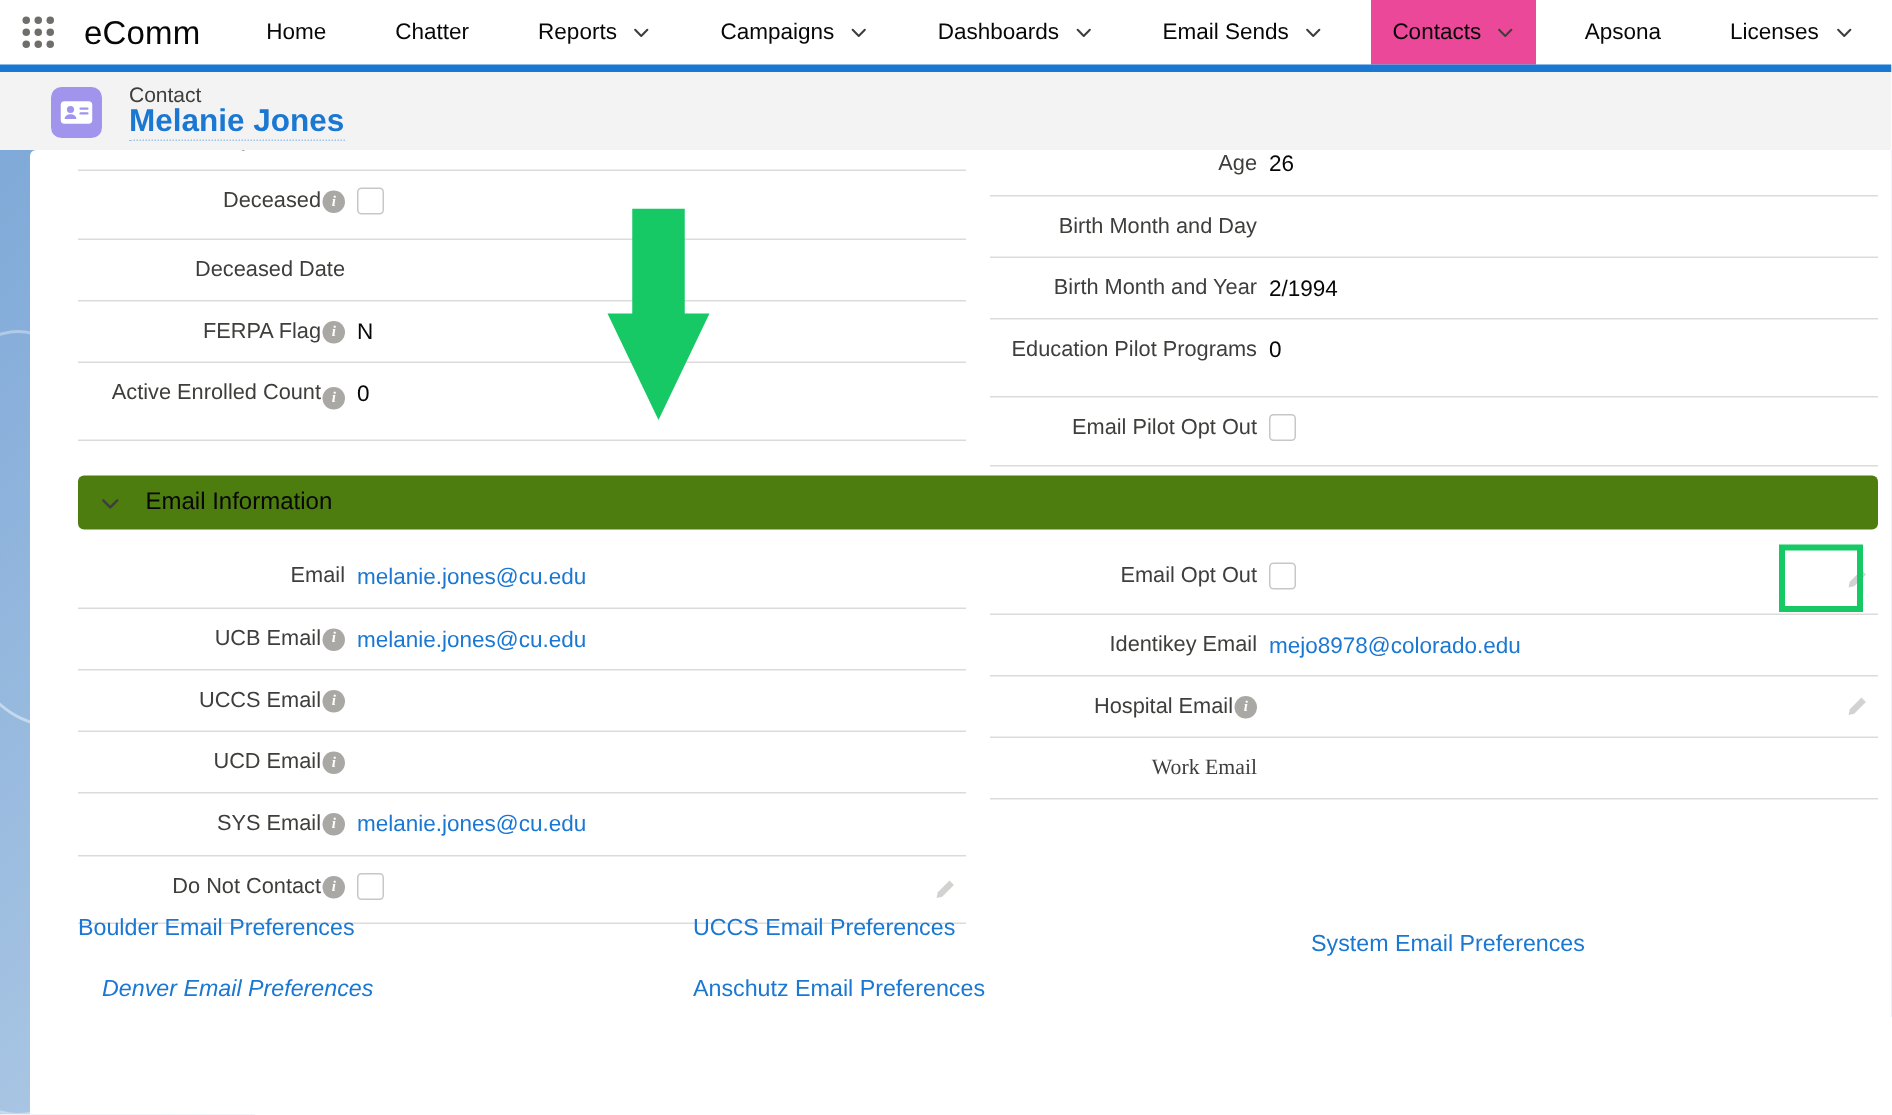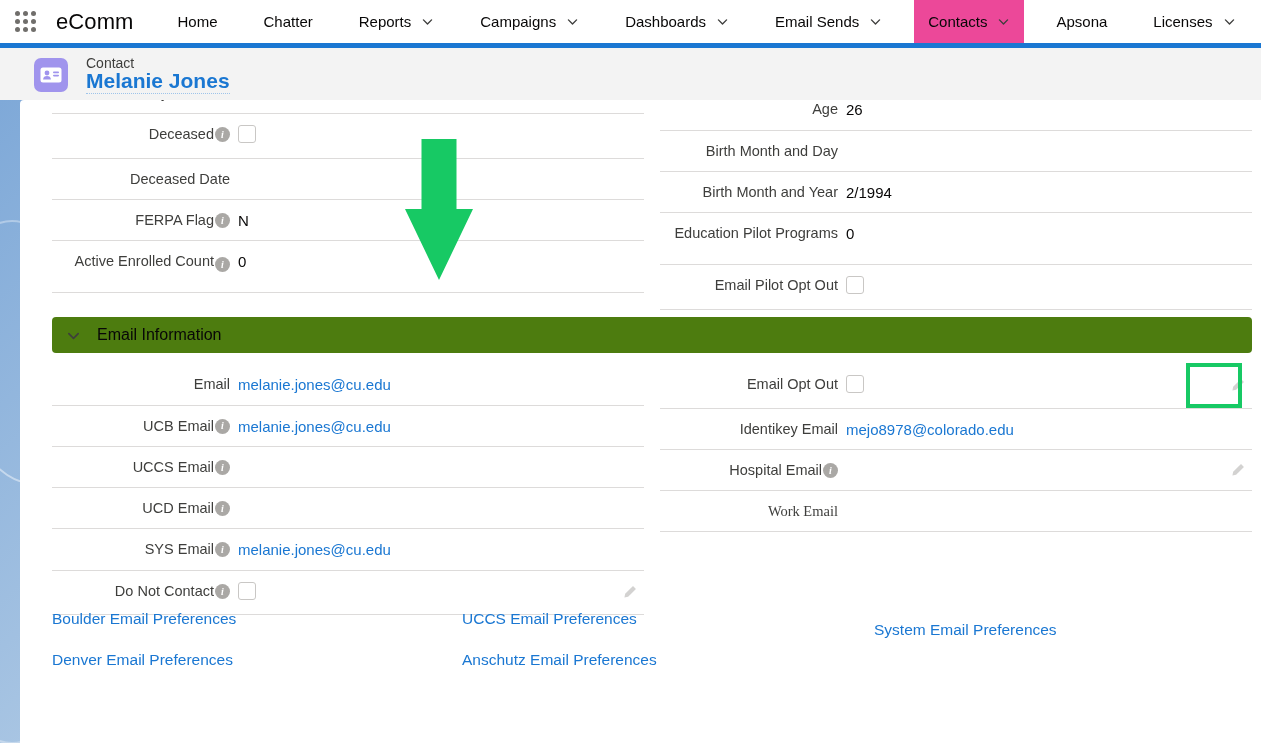--- a/index.html
+++ b/index.html
@@ -411,21 +411,21 @@
           <div class="fval link"></div>
         </div>
       </div>
 
     <div class="hl-box" style="left:1166px; top:263px;"></div>
 
     <div id="pref-links">
         <div class="pref-link" style="left: 32px; top: 510px;">Boulder Email Preferences</div>
         <div class="pref-link" style="left: 442px; top: 510px;">UCCS Email Preferences</div>
         <div class="pref-link" style="left: 854px; top: 490px; margin-top: 31px;">System Email Preferences</div>
-        <div class="pref-link" style="left: 32px; top: 551px;">Denver Email Preferences</div>
+        <div class="pref-link" style="left: 48px; top: 551px; font-style: italic;">Denver Email Preferences</div>
         <div class="pref-link" style="left: 442px; top: 551px;">Anschutz Email Preferences</div>
       </div>
 
   </div>
 
   <svg class="green-arrow" style="left:404px; top:139px;" width="70" height="142" viewBox="0 0 70 142">
     <path d="M17.5 0 H52.5 V70 H69 L35 141 L1 70 H17.5 Z" fill="#17c964"></path>
   </svg>
 
 </div>

